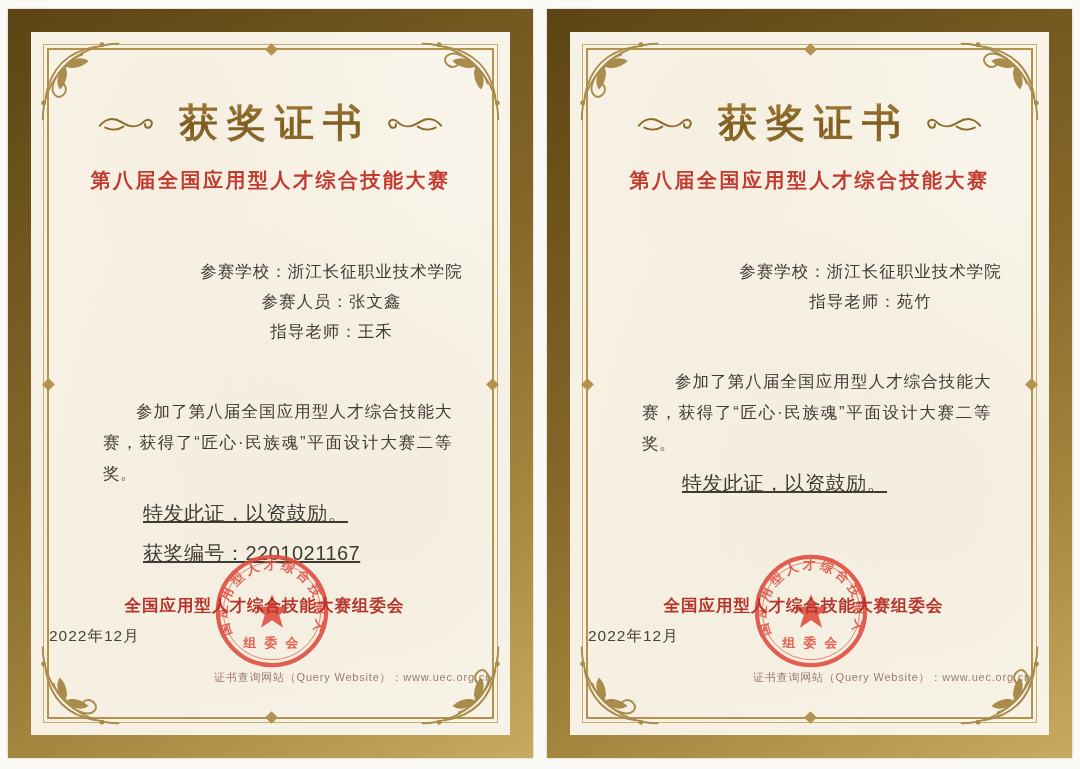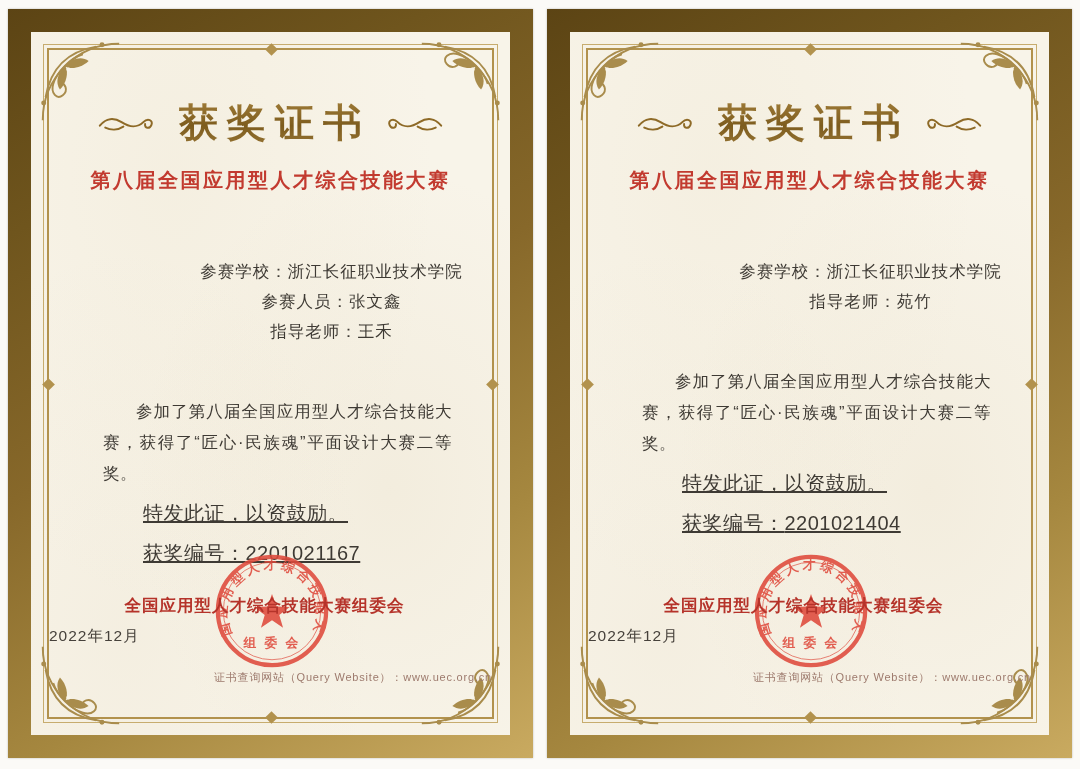--- a/index.html
+++ b/index.html
@@ -206,21 +206,20 @@
         </div>
         <div class="subtitle">第八届全国应用型人才综合技能大赛</div>
 
         <div class="fields">
           <div class="field-row"><span>参赛学校：</span><span>浙江长征职业技术学院</span></div>
           <div class="field-row"><span>指导老师：</span><span>苑竹</span></div>
         </div>
 
         <div class="body-text">参加了第八届全国应用型人才综合技能大赛，获得了“匠心·民族魂”平面设计大赛二等奖。</div>
         <div class="issue-line">特发此证，以资鼓励。</div>
-        <div class="award-line"><span>获奖编号：</span><span>2201021404</span></div>
 
         <svg class="seal" viewBox="0 0 150 150">
           <circle cx="75" cy="75" r="70" fill="none" stroke="#df4a3c" stroke-width="5.5"></circle>
           <circle cx="75" cy="75" r="63" fill="none" stroke="#df4a3c" stroke-width="1"></circle>
           <path id="sealArc1" d="M 22,102 A 58,58 0 1 1 128,102" fill="none"></path>
           <text fill="#df4a3c" font-size="16.5" font-weight="bold" letter-spacing="5">
             <textPath href="#sealArc1" startOffset="50%" text-anchor="middle">全国应用型人才综合技能大赛</textPath>
           </text>
           <polygon fill="#df4a3c" points="75,53 80.8,69.2 98,69.7 84.4,80.3 89.3,96.8 75,87 60.7,96.8 65.6,80.3 52,69.7 69.2,69.2"></polygon>
           <text x="75" y="122" text-anchor="middle" fill="#df4a3c" font-size="16.5" font-weight="bold" letter-spacing="3">组 委 会</text>

